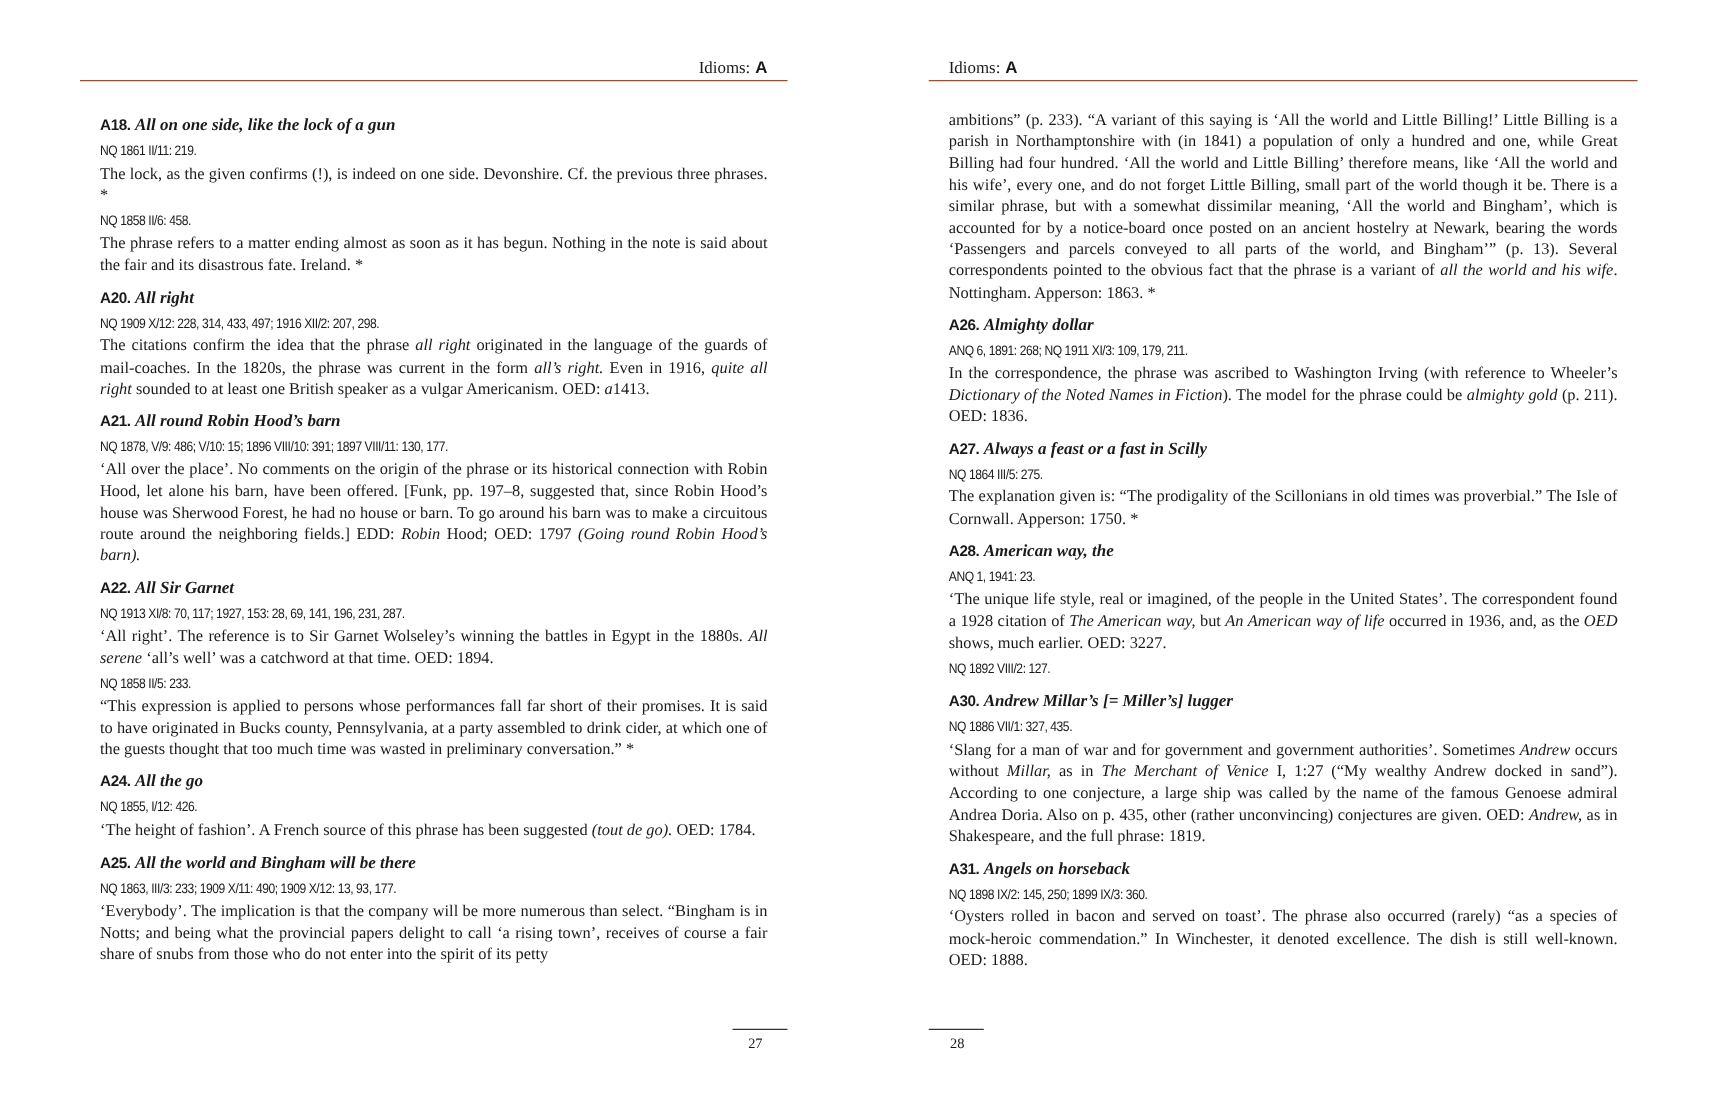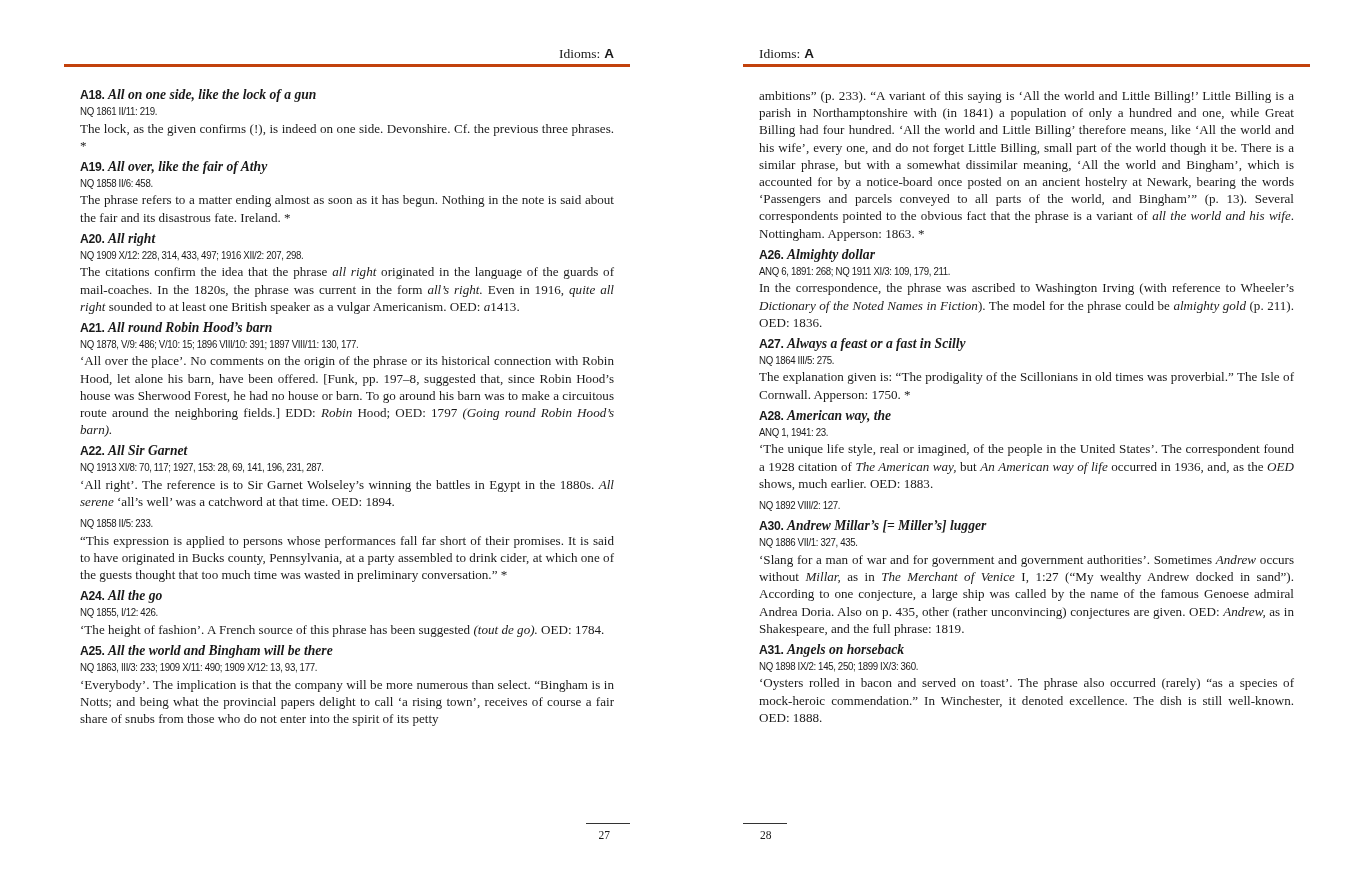--- a/index.html
+++ b/index.html
@@ -6,33 +6,33 @@
     body {
       width: 1372px; height: 882px; position: relative; overflow: hidden;
       color: #1a1a1a;
       font-family: "DejaVu Serif", "Liberation Serif", serif;
     }
     .page { position: absolute; top: 0; height: 882px; }
     .page-left { left: 64px; width: 566px; }
     .page-right { left: 743px; width: 567px; }
     .running-head {
       position: absolute; top: 45px; left: 0; right: 0;
-      height: 19px; border-bottom: 3px solid #c2410c;
+      height: 19px; border-bottom: 1px solid #c2410c;
       font-family: "Liberation Serif", serif; font-size: 13.5px;
     }
     .page-left .running-head .rh-inner { position: absolute; right: 16px; top: 1px; }
     .page-right .running-head .rh-inner { position: absolute; left: 16px; top: 1px; }
     .rh-letter { font-family: "Liberation Sans", sans-serif; font-weight: bold; margin-left: 4px; }
     .body-col {
       position: absolute; top: 87px; left: 16px; right: 16px;
       font-family: "Liberation Serif", serif; font-size: 13.1px; line-height: 17.2px;
       text-align: justify;
     }
     .entry { margin-bottom: 5px; }
-    .entry-head { font-weight: bold; font-size: 13.6px; line-height: 15px; }
+    .entry-head { font-weight: bold; font-size: 13.6px; line-height: 26px; }
     .entry-num { font-family: "Liberation Sans", sans-serif; font-weight: bold; font-size: 12.2px; letter-spacing: -0.3px; }
     .entry-title { font-style: italic; font-weight: bold; }
     .entry-ref {
       font-family: "Liberation Sans", sans-serif; font-size: 11px;
       letter-spacing: -0.4px; transform: scaleX(0.88); transform-origin: left;
       white-space: nowrap; line-height: 16.5px;
     }
     .entry-text p { margin: 0; }
     .entry-text .it { font-style: italic; }
     .continuation { margin: 0 0 5px 0; }
@@ -54,21 +54,20 @@
   </div>
   <div class="body-col">
       <div class="entry">
         <div class="entry-head"><span class="entry-num">A18.</span> <span class="entry-title">All on one side, like the lock of a gun</span></div>
         <div class="entry-ref">NQ 1861 II/11: 219.</div>
         <div class="entry-text">
           <p><span>The lock, as the given confirms (!), is indeed on one side. Devonshire. Cf. the previous three phrases. *</span></p>
         </div>
       </div>
       <div class="entry">
-        <div class="entry-head"><span class="entry-num">A19.</span> <span class="entry-title">All over, like the fair of Athy</span></div>
         <div class="entry-ref">NQ 1858 II/6: 458.</div>
         <div class="entry-text">
           <p><span>The phrase refers to a matter ending almost as soon as it has begun. Nothing in the note is said about the fair and its disastrous fate. Ireland. *</span></p>
         </div>
       </div>
       <div class="entry">
         <div class="entry-head"><span class="entry-num">A20.</span> <span class="entry-title">All right</span></div>
         <div class="entry-ref">NQ 1909 X/12: 228, 314, 433, 497; 1916 XII/2: 207, 298.</div>
         <div class="entry-text">
           <p><span>The citations confirm the idea that the phrase </span><span class="it">all right</span><span> originated in the language of the guards of mail-coaches. In the 1820s, the phrase was current in the form </span><span class="it">all’s right.</span><span> Even in 1916, </span><span class="it">quite all right</span><span> sounded to at least one British speaker as a vulgar Americanism. OED: </span><span class="it">a</span><span>1413.</span></p>
@@ -135,21 +134,21 @@
           <div class="entry-head"><span class="entry-num">A27.</span> <span class="entry-title">Always a feast or a fast in Scilly</span></div>
           <div class="entry-ref">NQ 1864 III/5: 275.</div>
           <div class="entry-text">
             <p><span>The explanation given is: “The prodigality of the Scillonians in old times was proverbial.” The Isle of Cornwall. Apperson: 1750. *</span></p>
           </div>
         </div>
         <div class="entry">
           <div class="entry-head"><span class="entry-num">A28.</span> <span class="entry-title">American way, the</span></div>
           <div class="entry-ref">ANQ 1, 1941: 23.</div>
           <div class="entry-text">
-            <p><span>‘The unique life style, real or imagined, of the people in the United States’. The correspondent found a 1928 citation of </span><span class="it">The American way,</span><span> but </span><span class="it">An American way of life</span><span> occurred in 1936, and, as the </span><span class="it">OED</span><span> shows, much earlier. OED: 1883.</span></p>
+            <p><span>‘The unique life style, real or imagined, of the people in the United States’. The correspondent found a 1928 citation of </span><span class="it">The American way,</span><span> but </span><span class="it">An American way of life</span><span> occurred in 1936, and, as the </span><span class="it">OED</span><span> shows, much earlier. OED: 3227.</span></p>
           </div>
         </div>
         <div class="entry">
           <div class="entry-ref">NQ 1892 VIII/2: 127.</div>
         </div>
         <div class="entry">
           <div class="entry-head"><span class="entry-num">A30.</span> <span class="entry-title">Andrew Millar’s [= Miller’s] lugger</span></div>
           <div class="entry-ref">NQ 1886 VII/1: 327, 435.</div>
           <div class="entry-text">
             <p><span>‘Slang for a man of war and for government and government authorities’. Sometimes </span><span class="it">Andrew</span><span> occurs without </span><span class="it">Millar,</span><span> as in </span><span class="it">The Merchant of Venice</span><span> I, 1:27 (“My wealthy Andrew docked in sand”). According to one conjecture, a large ship was called by the name of the famous Genoese admiral Andrea Doria. Also on p. 435, other (rather unconvincing) conjectures are given. OED: </span><span class="it">Andrew,</span><span> as in Shakespeare, and the full phrase: 1819.</span></p>

